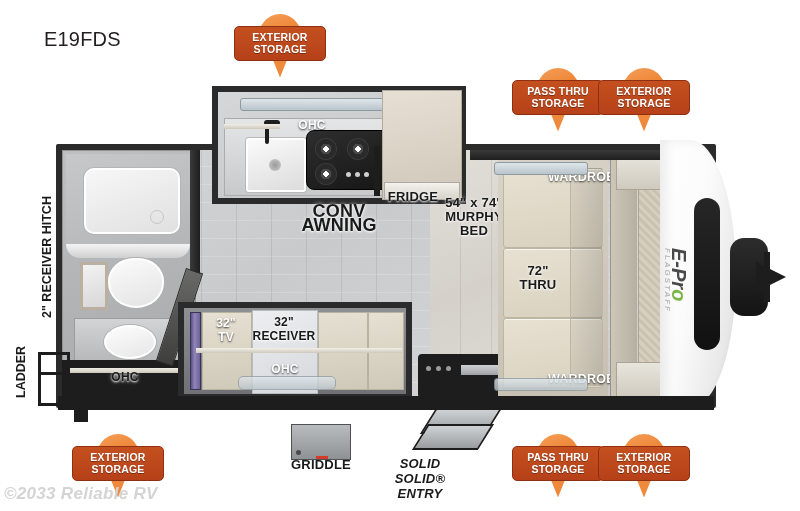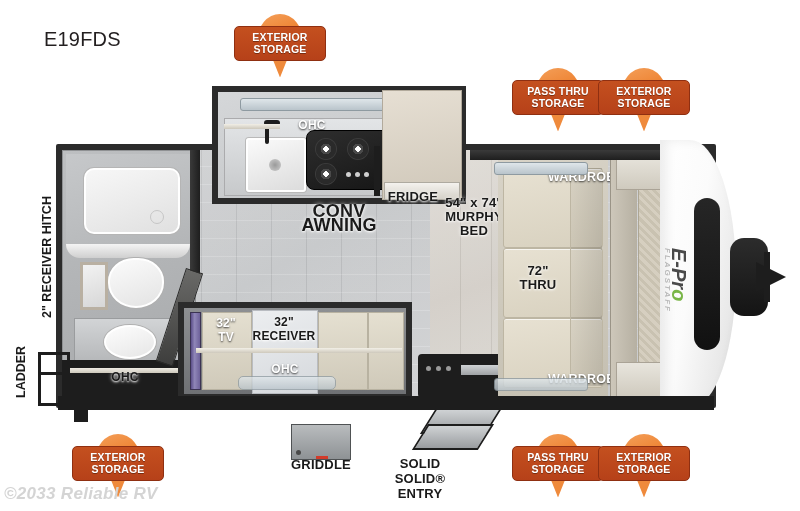--- a/index.html
+++ b/index.html
@@ -287,21 +287,21 @@
 
   <div class="rot" style="position:absolute;left:40px;top:318px;font-size:12.5px;
        font-weight:bold;color:#1a1a1a;">2" RECEIVER HITCH</div>
 
   <div class="rot" style="position:absolute;left:14px;top:398px;font-size:12.5px;
        font-weight:bold;color:#1a1a1a;">LADDER</div>
 
 
   <div class="label" style="left:285px;top:458px;width:72px;font-size:13px;">GRIDDLE</div>
 
-  <div class="label" style="left:388px;top:456px;width:64px;font-size:13px;line-height:15px;">
+  <div class="label" style="left:388px;top:456px;width:64px;font-size:13px;line-height:15px;font-style:italic;">
     <span>SOLID</span><br>
     <span>SOLID®</span><br>
     <span>ENTRY</span>
   </div>
 
   <div class="badge" style="left:234px;top:14px;">
     <div class="drop"></div>
     <div class="plate">
       <span>EXTERIOR</span><br>
       <span>STORAGE</span>

